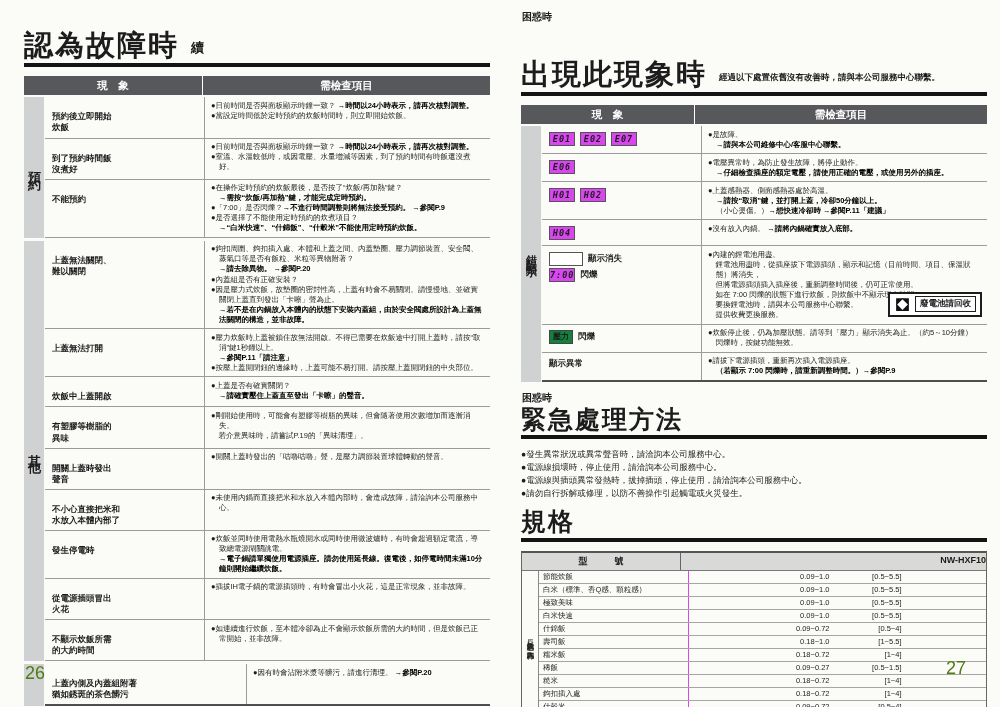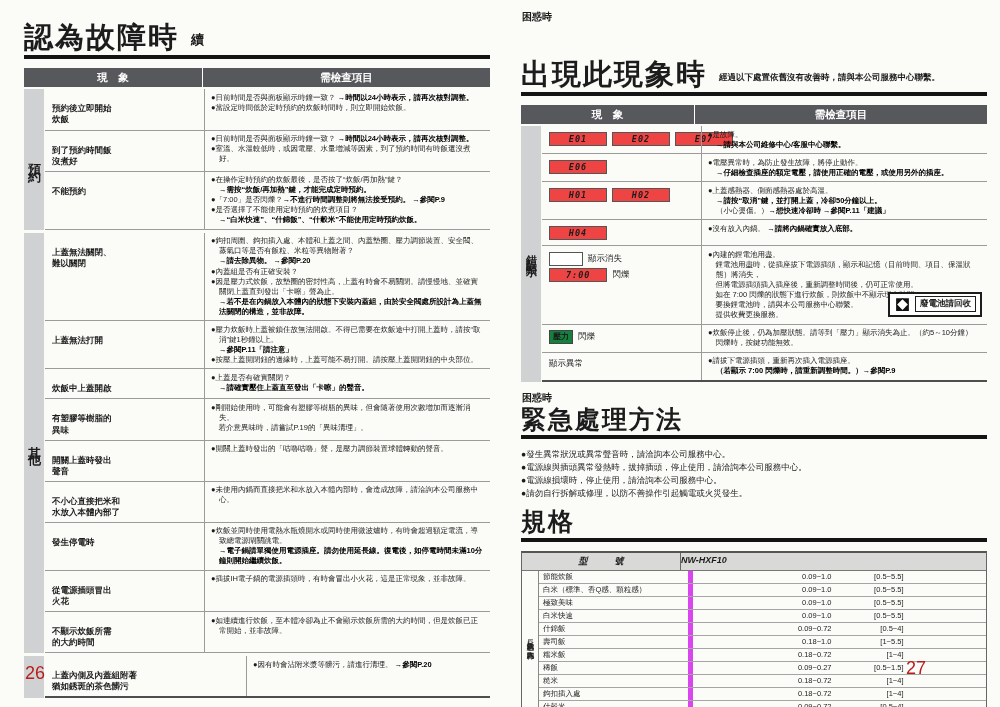--- a/index.html
+++ b/index.html
@@ -1,19 +1,19 @@
 <!DOCTYPE html>
 <html><head>
 <meta charset="utf-8">
 <style>
   html,body{margin:0;padding:0;}
   body{width:1000px;height:707px;background:#f5f5f2;font-family:"Liberation Sans","DejaVu Sans",sans-serif;color:#1c1c1c;overflow:hidden;}
   .canvas{position:relative;width:1000px;height:707px;background:#fbfbf8;}
   .page{position:absolute;}
-  .pageL{left:24px;top:22px;width:466px;}
+  .pageL{left:24px;top:30px;width:466px;}
   .pageR{left:521px;top:10px;width:466px;}
 
   
   .titlebar{display:flex;align-items:flex-end;gap:12px;border-bottom:4px solid #141414;padding-bottom:3px;margin-bottom:9px;}
   .h1{font-size:29px;font-weight:bold;letter-spacing:2px;line-height:1.05;}
   .h2{font-size:25px;font-weight:bold;letter-spacing:2px;line-height:1.05;}
   .tsuffix{font-size:13px;font-weight:bold;padding-bottom:3px;}
   .kicker{font-size:10px;font-weight:bold;margin:0 0 1px 1px;}
   .titlenote{font-size:8.5px;font-weight:bold;padding-bottom:5px;margin-top:47px;}
 
@@ -32,53 +32,53 @@
   .ph{width:148px;padding:4px 4px 4px 7px;font-weight:bold;font-size:8.5px;line-height:1.3;white-space:pre-line;margin-top:10px;}
   .phw{width:190px;}
   .ck{flex:1;border-left:1px solid #9b9b9b;padding:3.5px 6px;font-size:7.5px;line-height:1.34;position:relative;}
   .ln{padding-left:8px;text-indent:-8px;}
   .ln.ind{padding-left:8px;text-indent:0;}
   .bb{font-weight:bold;color:#000;}
 
   
   .phE{width:150px;padding:3px 2px 3px 7px;font-size:8.5px;font-weight:bold;}
   .phline{display:flex;align-items:center;margin:2.5px 0;}
-  .segbox{display:inline-block;border:1px solid #555;background:#ef4444;font-family:"DejaVu Sans Mono",monospace;font-style:italic;font-weight:bold;font-size:8.5px;letter-spacing:1px;min-width:24px;height:12px;line-height:12px;text-align:center;padding:0 16px;margin-right:5px;}
+  .segbox{display:inline-block;border:1px solid #555;background:#d946ef;font-family:"DejaVu Sans Mono",monospace;font-style:italic;font-weight:bold;font-size:8.5px;letter-spacing:1px;min-width:24px;height:12px;line-height:12px;text-align:center;padding:0 0;margin-right:5px;}
   .emptybox{display:inline-block;border:1px solid #555;background:#fff;width:32px;height:12px;margin-right:5px;}
   .plainbox{display:inline-block;border:1px solid #444;background:#15803d;font-size:8px;font-weight:bold;height:12px;line-height:12px;padding:0 3px;margin-right:5px;}
-  .plabel{font-size:8.5px;font-weight:normal;}
+  .plabel{font-size:8.5px;font-weight:bold;}
   .badge{position:absolute;right:5px;bottom:7px;border:2px solid #1d1d1d;background:#fff;padding:2px 4px;display:flex;align-items:center;gap:4px;}
   .blabel{border:1.5px solid #1d1d1d;padding:1px 4px;font-size:8.5px;font-weight:bold;white-space:nowrap;}
 
   
   .bullets{font-size:8.5px;line-height:1.42;margin-top:6px;}
   .bullets .ln{margin:1px 0;}
 
   
   .spec{border:1px solid #666;border-top:2px solid #555;margin-top:7px;font-size:7.5px;}
-  .spec-head{display:flex;background:#d9d9d7;font-weight:bold;font-style:italic;}
+  .spec-head{display:flex;background:#d9d9d7;font-weight:bold;}
   .sh1{width:158px;text-align:center;border-right:1px solid #666;padding:2px 0;font-size:9px;}
-  .sh2{flex:1;text-align:left;padding:2px 0;font-size:9px;}
+  .sh2{flex:1;text-align:right;padding:2px 0;font-size:9px;}
   .cap{display:flex;border-top:1px solid #777;}
   .capstrip{width:16px;border-right:1px solid #888;display:flex;align-items:center;justify-content:center;}
   .capstrip span{writing-mode:vertical-rl;font-size:7.5px;letter-spacing:0.5px;}
   .caprows{flex:1;}
   .caprow{display:flex;border-top:1px solid #a5a5a5;}
   .caprow:first-child{border-top:none;}
-  .capname{width:141px;padding:1px 4px;border-right:5px solid #d946ef;}
+  .capname{width:141px;padding:1px 4px;border-right:1px solid #d946ef;}
   .capval{flex:1;display:flex;justify-content:center;gap:12px;padding:1px 0;}
   .v1{width:56px;text-align:right;}
   .v2{width:60px;text-align:right;}
   .sprow{display:flex;border-top:1px solid #777;}
   .splabel{width:158px;padding:2.5px 4px;border-right:1px solid #666;font-size:8px;font-weight:bold;white-space:pre;}
   .spval{flex:1;text-align:center;padding:2.5px 0;font-size:8px;}
 
-  .pnum{position:absolute;font-size:18px;color:#b91c1c;text-align:right;}
+  .pnum{position:absolute;font-size:18px;color:#4d7c0f;text-align:right;}
   .pnumL{left:25px;top:663px;}
-  .pnumR{left:906px;top:658px;}
+  .pnumR{left:946px;top:658px;}
   .secgap{margin-top:9px;}
 </style>
 </head>
 <body>
 
 <div class="canvas">
 
   <div class="page pageL">
     <div class="titlebar">
       <div class="h1">認為故障時</div>
@@ -337,22 +337,22 @@
           </div>
         </div>
     </div>
 
     <div class="secgap kicker">困惑時</div>
     <div class="titlebar">
       <div class="h2">緊急處理方法</div>
     </div>
     <div class="bullets">
         <div class="ln">●發生異常狀況或異常聲音時，請洽詢本公司服務中心。</div>
+        <div class="ln">●電源線損壞時，停止使用，請洽詢本公司服務中心。</div>
         <div class="ln">●電源線與插頭異常發熱時，拔掉插頭，停止使用，請洽詢本公司服務中心。</div>
-        <div class="ln">●電源線損壞時，停止使用，請洽詢本公司服務中心。</div>
         <div class="ln">●請勿自行拆解或修理，以防不善操作引起觸電或火災發生。</div>
       </div>
 
     <div class="titlebar secgap">
       <div class="h2">規格</div>
     </div>
     <div class="spec">
       <div class="spec-head">
         <div class="sh1">型　　　號</div>
         <div class="sh2">NW-HXF10</div>

